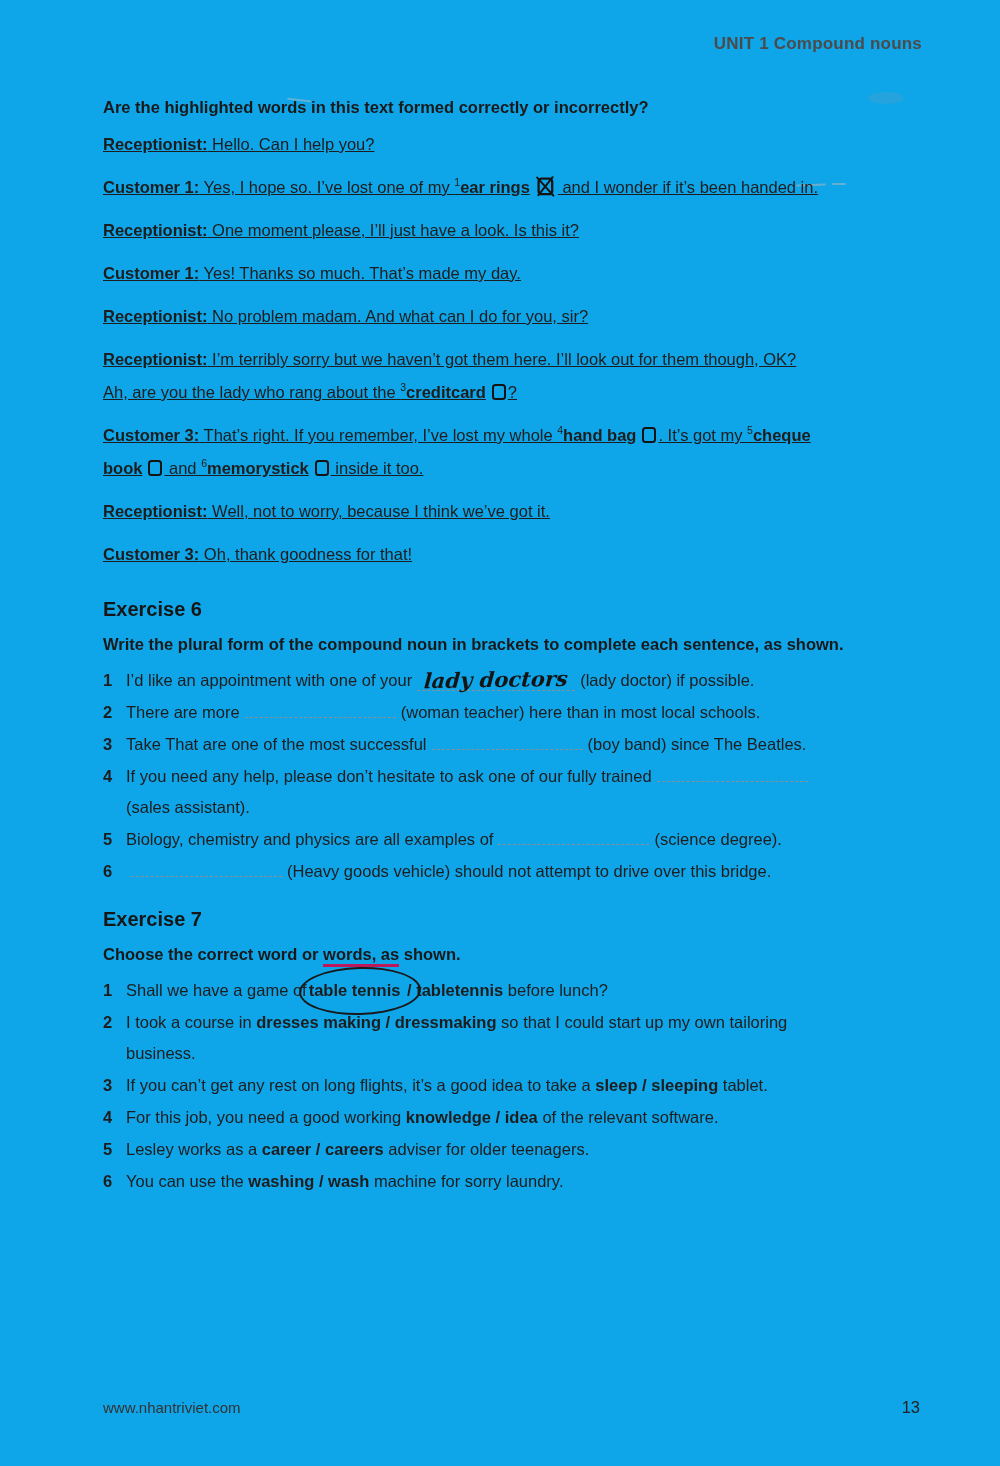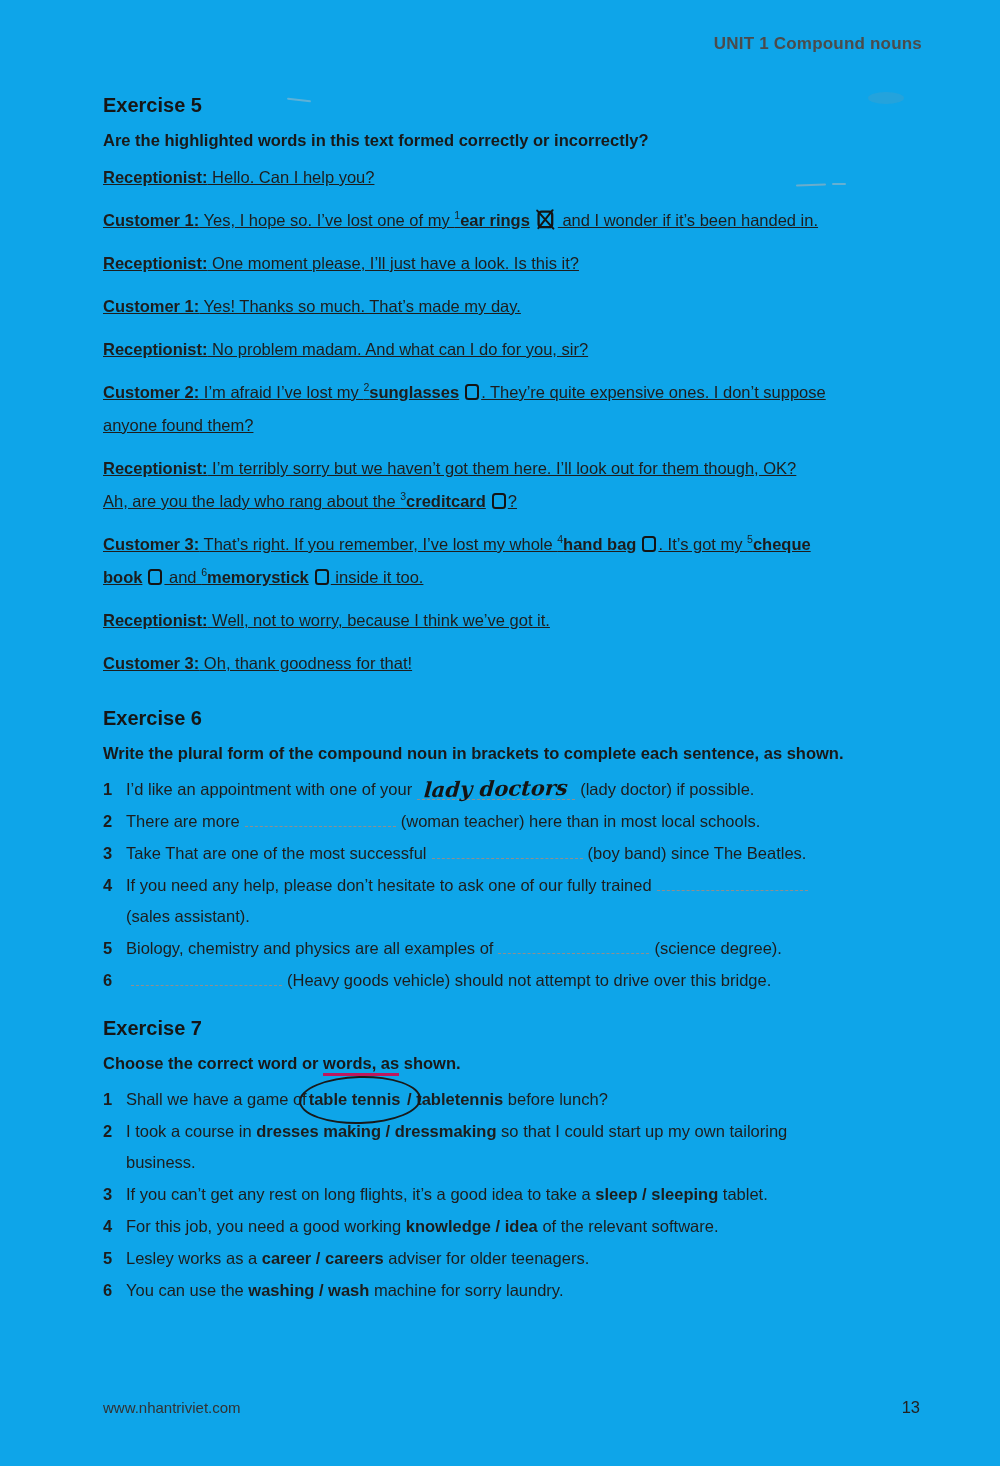--- a/index.html
+++ b/index.html
@@ -162,32 +162,30 @@
   <div class="unit-header">UNIT 1 Compound nouns</div>
 
   <div class="artifact a1"></div>
   <div class="artifact a1b"></div>
   <div class="artifact a2"></div>
   <div class="artifact a3"></div>
 
   <div class="content">
 
     <section class="exercise5">
-      <h2 class="ex-title">Exercise 5</h2>
       <p class="instr">Are the highlighted words in this text formed correctly or incorrectly?</p>
       <div class="dialogue" id="dialogue">
           <p class="dline"><span class="speaker">Receptionist:</span><span> Hello. Can I help you?</span></p>
           <p class="dline"><span class="speaker">Customer 1:</span><span> Yes, I hope so. I’ve lost one of my </span><sup class="supn">1</sup><span class="b">ear rings</span><span class="cboxx"><svg width="21" height="21" viewBox="0 0 21 21">
                 <rect x="3.6" y="2.6" width="13.6" height="15.6" rx="3" fill="none" stroke="#141414" stroke-width="2.3"></rect>
                 <path d="M2.2 1.6 L18.4 19.6 M17.6 1.2 L3.4 19.2" fill="none" stroke="#141414" stroke-width="2" stroke-linecap="round"></path>
               </svg></span><span> and I wonder if it’s been handed in.</span></p>
           <p class="dline"><span class="speaker">Receptionist:</span><span> One moment please, I’ll just have a look. Is this it?</span></p>
           <p class="dline"><span class="speaker">Customer 1:</span><span> Yes! Thanks so much. That’s made my day.</span></p>
           <p class="dline"><span class="speaker">Receptionist:</span><span> No problem madam. And what can I do for you, sir?</span></p>
-          <p class="dline"><span class="speaker">Customer 2:</span><span> I’m afraid I’ve lost my </span><sup class="supn">2</sup><span class="b">sunglasses</span><span class="cbox"></span><span>. They’re quite expensive ones. I don’t suppose</span><br><span>anyone found them?</span></p>
           <p class="dline"><span class="speaker">Receptionist:</span><span> I’m terribly sorry but we haven’t got them here. I’ll look out for them though, OK?</span><br><span>Ah, are you the lady who rang about the </span><sup class="supn">3</sup><span class="b">creditcard</span><span class="cbox"></span><span>?</span></p>
           <p class="dline"><span class="speaker">Customer 3:</span><span> That’s right. If you remember, I’ve lost my whole </span><sup class="supn">4</sup><span class="b">hand bag</span><span class="cbox"></span><span>. It’s got my </span><sup class="supn">5</sup><span class="b">cheque</span><br><span class="b">book</span><span class="cbox"></span><span> and </span><sup class="supn">6</sup><span class="b">memorystick</span><span class="cbox"></span><span> inside it too.</span></p>
           <p class="dline"><span class="speaker">Receptionist:</span><span> Well, not to worry, because I think we’ve got it.</span></p>
           <p class="dline"><span class="speaker">Customer 3:</span><span> Oh, thank goodness for that!</span></p>
         </div>
     </section>
 
     <section class="exercise6">
       <h2 class="ex-title">Exercise 6</h2>
       <p class="instr">Write the plural form of the compound noun in brackets to complete each sentence, as shown.</p>

